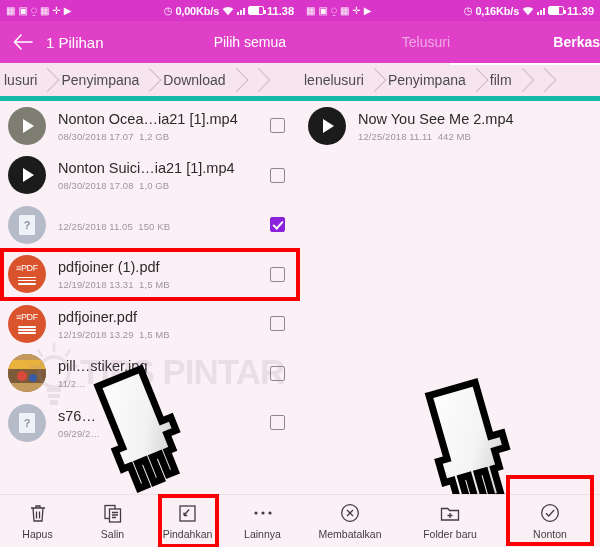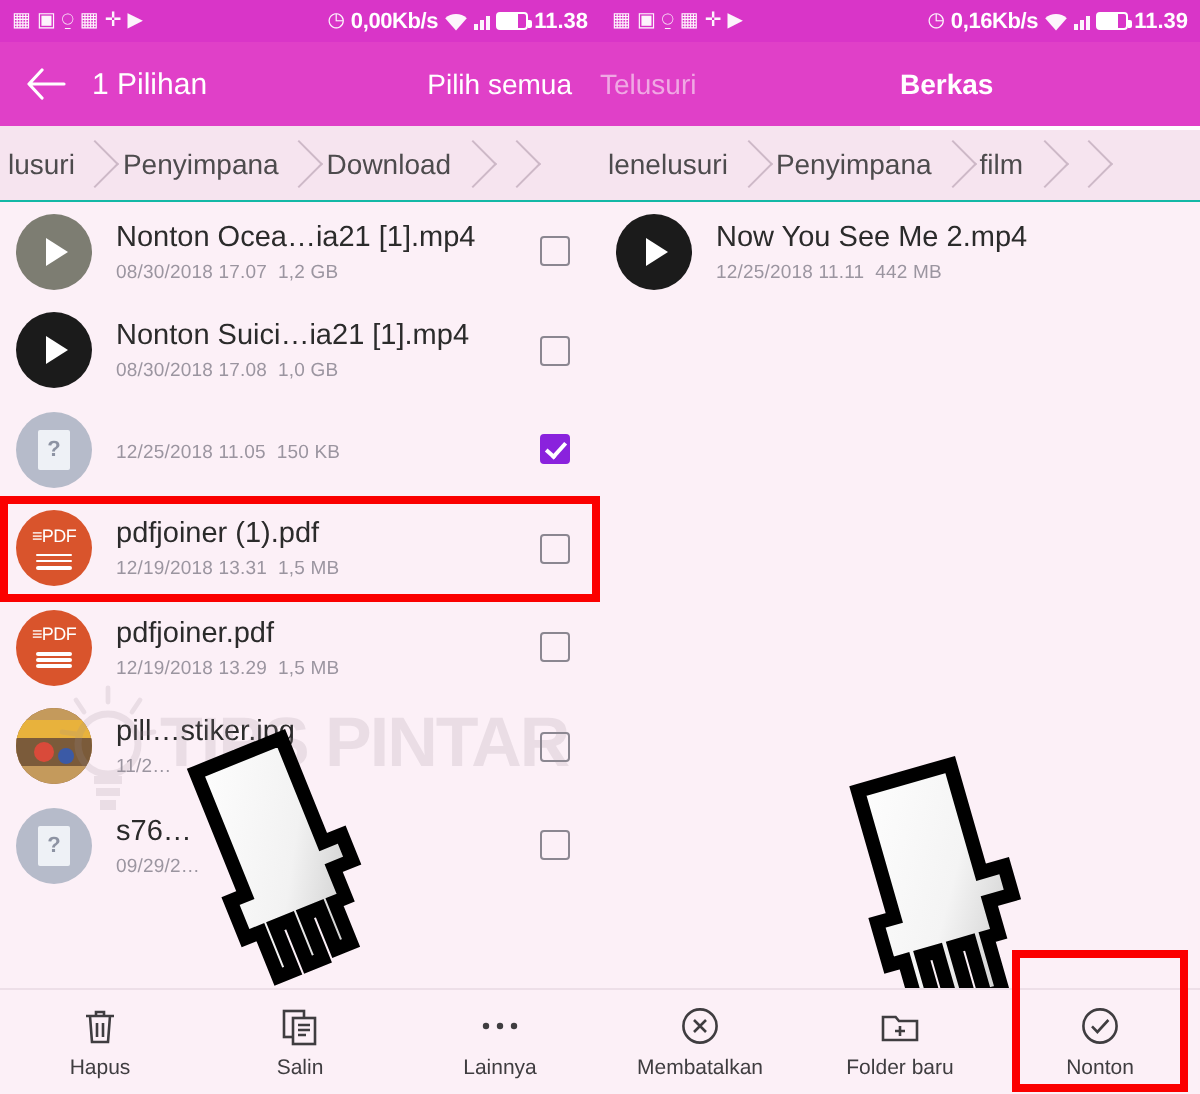--- a/index.html
+++ b/index.html
@@ -44,31 +44,31 @@
     width:46px;display:flex;align-items:center;justify-content:center;
     font-size:21px;line-height:1;cursor:pointer;
   }
   .appbar .title{font-size:15px;flex:0 0 auto;}
   .appbar .action{
     margin-left:auto;margin-right:14px;font-size:14px;cursor:pointer;
   }
   
   .appbar.tabs{padding:0;}
   .tab{
-    flex:1;height:42px;display:flex;align-items:center;justify-content:flex-start;
+    flex:1;height:42px;display:flex;align-items:center;justify-content:flex-end;
     font-size:14px;cursor:pointer;position:relative;
   }
   .tab.inactive{color:#f0a8e4;}
   .tab.active{color:#ffffff;font-weight:bold;}
 
   
   .crumbs{
     height:38px;background:#f6e4ef;display:flex;align-items:stretch;
     position:relative;overflow:hidden;box-sizing:border-box;
-    border-bottom:1px solid #14b8a6;
+    border-bottom:5px solid #14b8a6;
   }
   .crumb{
     display:flex;align-items:center;padding:0 10px 0 14px;
     font-size:14px;color:#4d4b4d;position:relative;white-space:nowrap;cursor:pointer;
   }
   .crumb:after{
     content:"";position:absolute;right:-9px;top:50%;width:16px;height:16px;
     border-top:1px solid #cdb8c7;border-right:1px solid #cdb8c7;
     transform:translateY(-50%) rotate(45deg);
   }
@@ -382,20 +382,30 @@
           <svg width="18" height="19" viewBox="0 0 18 19" fill="none" stroke="#3f3d40" stroke-width="1.3">
             <rect x="1" y="1.5" width="10" height="13"></rect>
             <rect x="5.5" y="5" width="11" height="13" fill="#fcf0f7"></rect>
             <path d="M8 8.5h6M8 11h6M8 13.5h4"></path>
           </svg>
         </span>
         <span class="lbl">Salin</span>
       </div>
       <div class="bb">
         <span class="ic">
+          <svg width="19" height="19" viewBox="0 0 19 19" fill="none" stroke="#3f3d40" stroke-width="1.3">
+            <rect x="2" y="2" width="15" height="15"></rect>
+            <path d="M11 5.5 L6 11.5M6 11.5h3.2M6 11.5V8.4"></path>
+          </svg>
+        </span>
+        <span class="lbl">Pindahkan</span>
+        <div class="bb-hl" style="left:8px;right:6px;top:-1px;bottom:-1px;"></div>
+      </div>
+      <div class="bb">
+        <span class="ic">
           <svg width="20" height="6" viewBox="0 0 20 6">
               <circle cx="3" cy="3" r="1.6" fill="#3f3d40"></circle>
               <circle cx="10" cy="3" r="1.6" fill="#3f3d40"></circle>
               <circle cx="17" cy="3" r="1.6" fill="#3f3d40"></circle>
             </svg>
         </span>
         <span class="lbl">Lainnya</span>
       </div>
     </div>
   </div>

